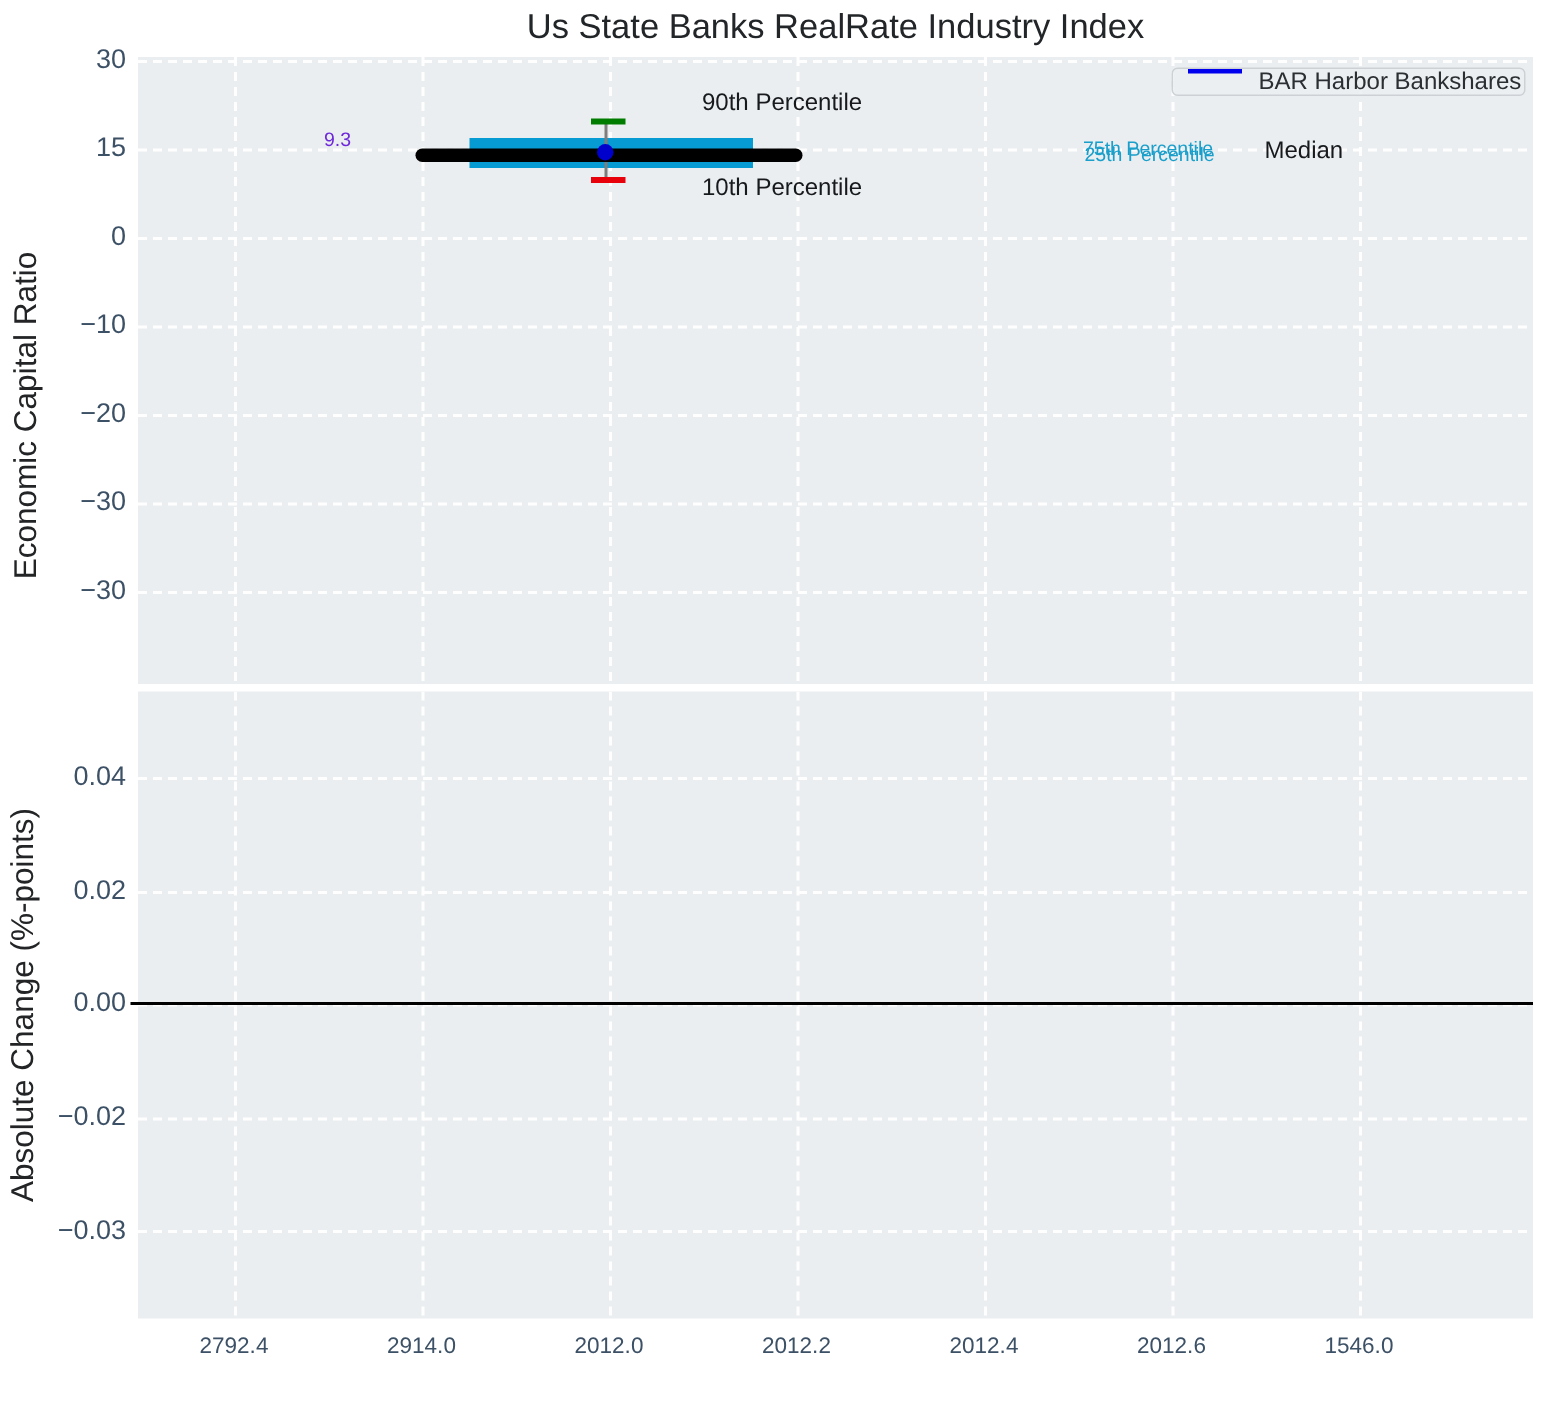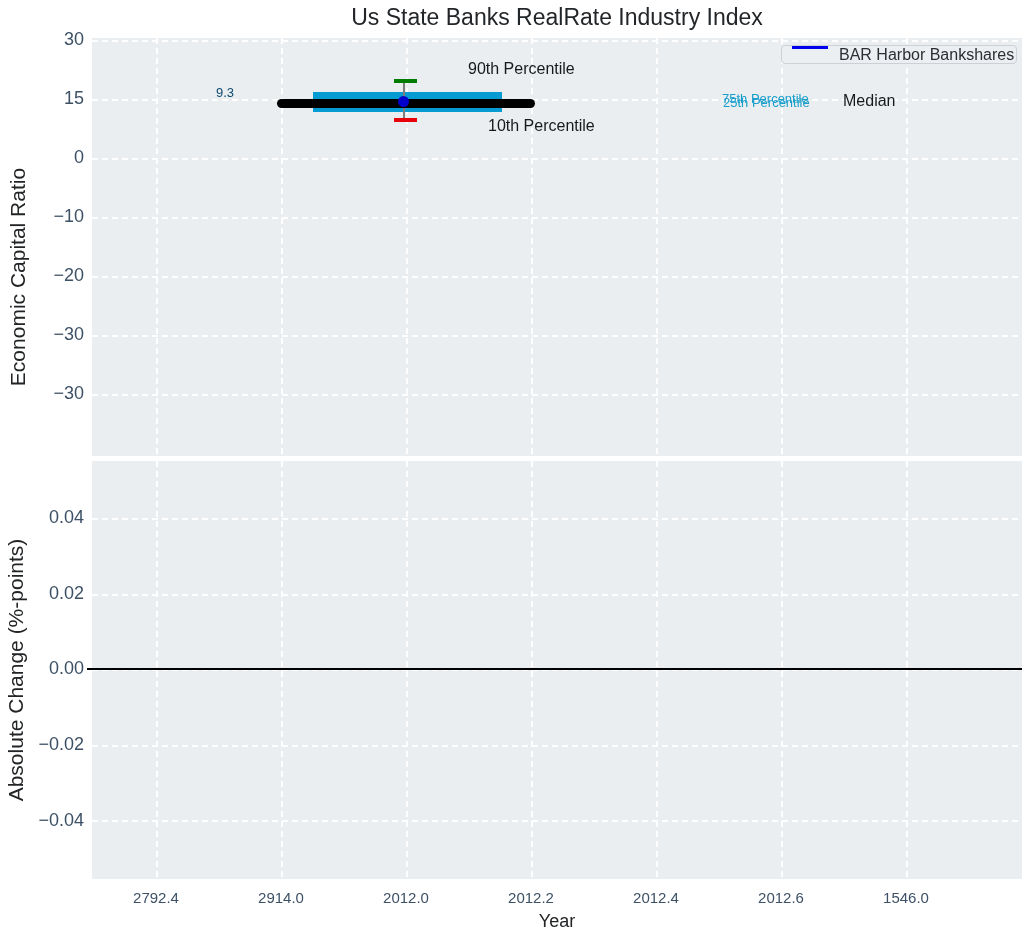--- a/index.html
+++ b/index.html
@@ -25,21 +25,21 @@
   .ylab{font-size:21px;color:#222426;text-align:center;transform:rotate(-90deg);}
   .xlab{left:92px;top:911px;width:930px;text-align:center;font-size:18px;color:#222426;}
   .iqr-box{left:221px;top:54px;width:189px;height:20px;background:#069bd2;}
   .median-line{left:185px;top:61px;width:258px;height:9px;background:#000;border-radius:5px;}
   .whisker{left:311px;top:44px;width:2px;height:38px;background:#7d7d7d;}
   .cap{left:302px;width:23px;height:4px;}
   .cap.green{top:41px;background:#007d00;}
   .cap.red{top:80px;background:#e8000b;}
   .dot{left:306px;top:58px;width:11px;height:11px;border-radius:50%;background:#0000cc;}
   .ann{color:#17191c;font-size:16px;white-space:nowrap;}
-  .ann.small{font-size:13px;color:#0c4a6e;}
+  .ann.small{font-size:13px;color:#6d28d9;}
   .ann.cyan{font-size:13px;color:#1a9fca;}
   .legend{left:689px;top:7px;width:236px;height:19px;background:rgba(235,238,241,.85);
     border:1px solid #cdd1d6;border-radius:4px;display:flex;align-items:flex-start;
     gap:11px;padding-left:10px;box-sizing:border-box;}
   .legend-line{width:36px;height:3px;background:#0000ee;flex:0 0 auto;}
   .legend-text{font-size:16px;color:#2b2f33;white-space:nowrap;}
   .zero-line{left:-5px;top:207px;width:935px;height:2px;background:#000;}
 </style>
 </head>
 <body>
@@ -68,21 +68,21 @@
 
     <div class="abs iqr-box"></div>
     <div class="abs whisker"></div>
     <div class="abs median-line"></div>
     <div class="abs cap green"></div>
     <div class="abs cap red"></div>
     <div class="abs dot"></div>
 
     <div class="abs ann small" style="left:113px;top:47px;width:40px;text-align:center">9.3</div>
     <div class="abs ann" style="left:376px;top:22px">90th Percentile</div>
-    <div class="abs ann" style="left:396px;top:79px">10th Percentile</div>
+    <div class="abs ann" style="left:376px;top:79px">10th Percentile</div>
     <div class="abs ann cyan" style="left:630px;top:53px">75th Percentile</div>
     <div class="abs ann cyan" style="left:631px;top:57px">25th Percentile</div>
     <div class="abs ann" style="left:751px;top:54px">Median</div>
 
     <div class="abs legend">
       <span class="legend-line"></span>
       <span class="legend-text">BAR Harbor Bankshares</span>
     </div>
   </div>
 
@@ -107,27 +107,26 @@
   <div class="abs ytick t" style="top:147px">0</div>
   <div class="abs ytick t" style="top:206px">−10</div>
   <div class="abs ytick t" style="top:265px">−20</div>
   <div class="abs ytick t" style="top:324px">−30</div>
   <div class="abs ytick t" style="top:383px">−30</div>
 
   <div class="abs ytick b" style="top:507px">0.04</div>
   <div class="abs ytick b" style="top:583px">0.02</div>
   <div class="abs ytick b" style="top:658px">0.00</div>
   <div class="abs ytick b" style="top:734px">−0.02</div>
-  <div class="abs ytick b" style="top:810px">−0.04</div>
+  <div class="abs ytick b" style="top:810px">−0.03</div>
 
   <div class="abs xtick" style="left:111px">2792.4</div>
   <div class="abs xtick" style="left:236px">2914.0</div>
   <div class="abs xtick" style="left:361px">2012.0</div>
   <div class="abs xtick" style="left:486px">2012.2</div>
   <div class="abs xtick" style="left:611px">2012.4</div>
   <div class="abs xtick" style="left:736px">2012.6</div>
   <div class="abs xtick" style="left:861px">1546.0</div>
 
   <div class="abs ylab" style="left:-160px;top:263px;width:360px;height:28px">Economic Capital Ratio</div>
   <div class="abs ylab" style="left:-192px;top:656px;width:420px;height:28px">Absolute Change (%-points)</div>
-  <div class="abs xlab">Year</div>
 
 </div>
 
 </body></html>

